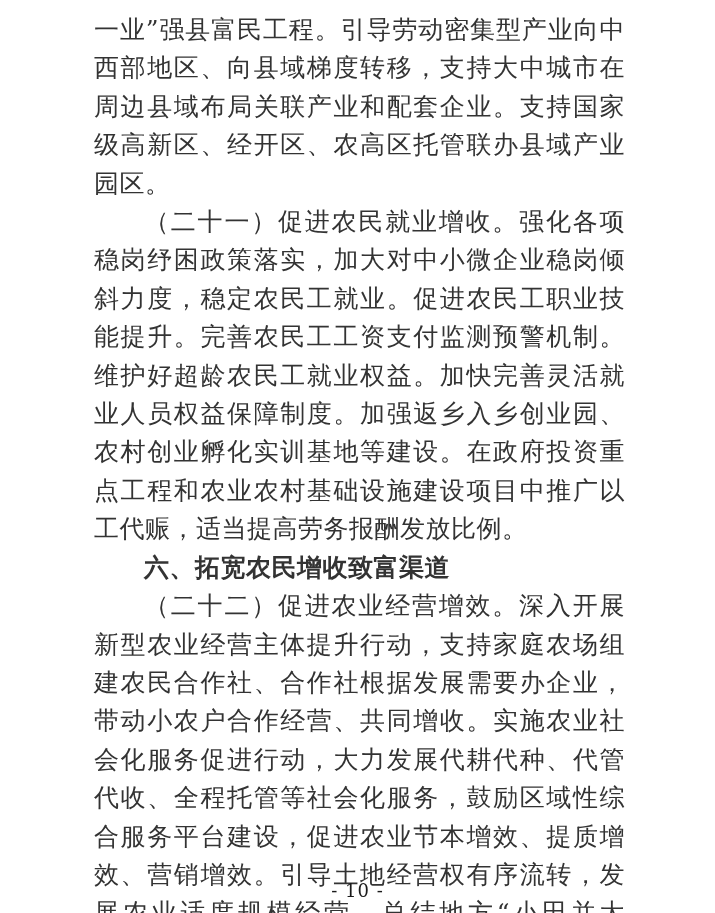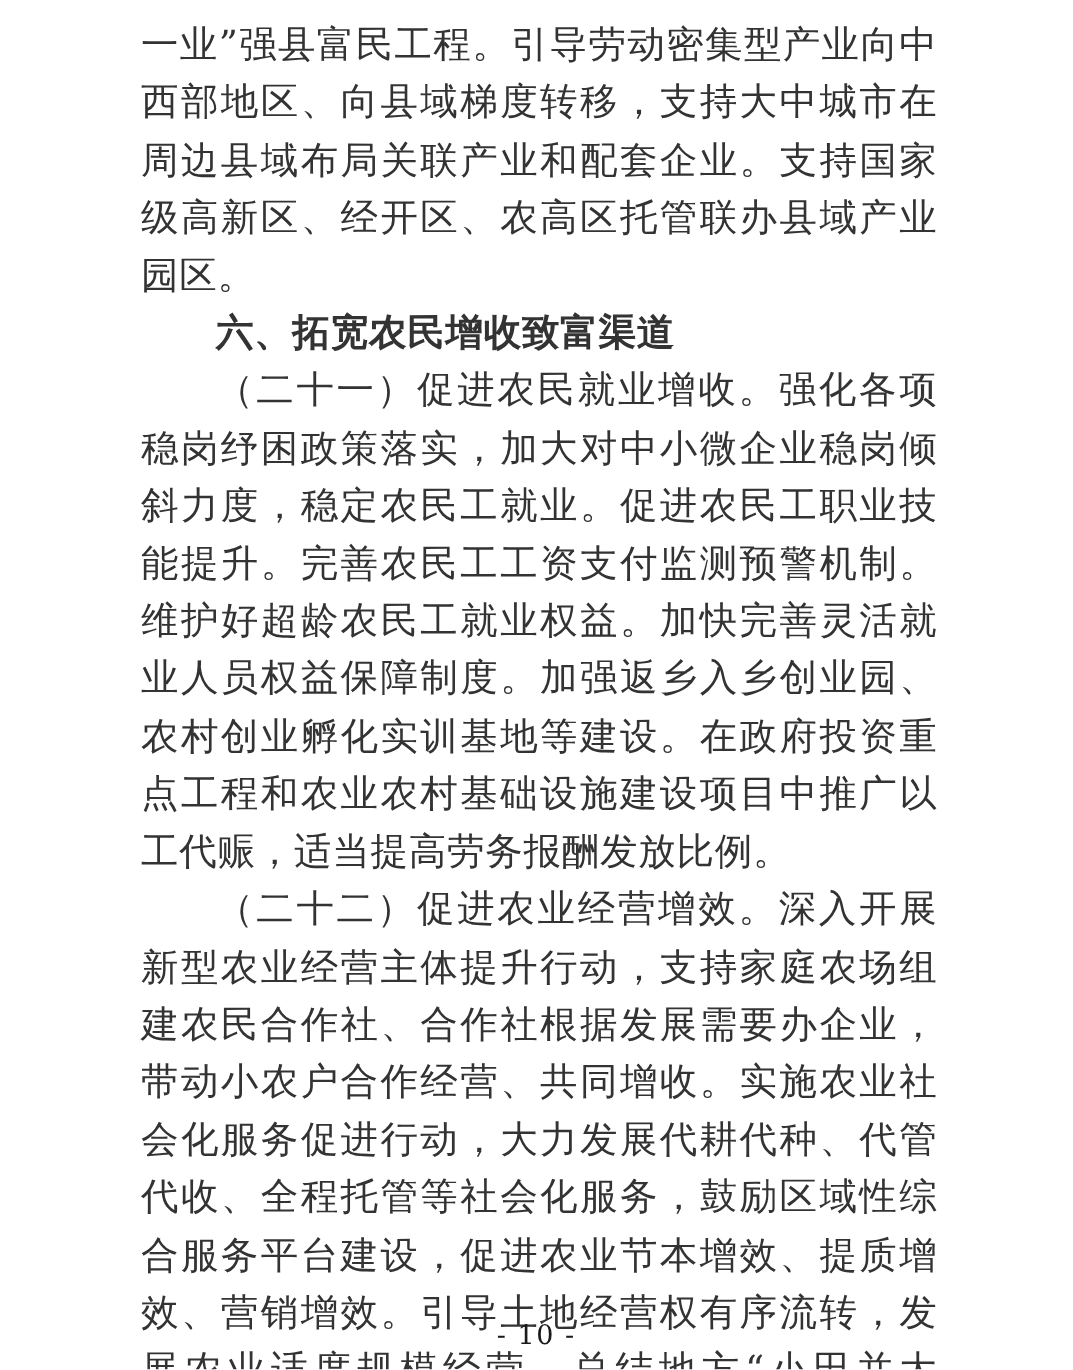--- a/index.html
+++ b/index.html
@@ -45,18 +45,18 @@
     color: #1a1a1a;
     letter-spacing: 1px;
   }
 </style>
 </head>
 <body>
 
 <div class="page">
   <div class="doc-body">
       <div class="para body">一业”强县富民工程。引导劳动密集型产业向中西部地区、向县域梯度转移，支持大中城市在周边县域布局关联产业和配套企业。支持国家级高新区、经开区、农高区托管联办县域产业园区。</div>
+      <div class="para body indent">（二十一）促进农民就业增收。强化各项稳岗纾困政策落实，加大对中小微企业稳岗倾斜力度，稳定农民工就业。促进农民工职业技能提升。完善农民工工资支付监测预警机制。维护好超龄农民工就业权益。加快完善灵活就业人员权益保障制度。加强返乡入乡创业园、农村创业孵化实训基地等建设。在政府投资重点工程和农业农村基础设施建设项目中推广以工代赈，适当提高劳务报酬发放比例。</div>
       <div class="para heading indent">六、拓宽农民增收致富渠道</div>
-      <div class="para body indent">（二十一）促进农民就业增收。强化各项稳岗纾困政策落实，加大对中小微企业稳岗倾斜力度，稳定农民工就业。促进农民工职业技能提升。完善农民工工资支付监测预警机制。维护好超龄农民工就业权益。加快完善灵活就业人员权益保障制度。加强返乡入乡创业园、农村创业孵化实训基地等建设。在政府投资重点工程和农业农村基础设施建设项目中推广以工代赈，适当提高劳务报酬发放比例。</div>
       <div class="para body indent">（二十二）促进农业经营增效。深入开展新型农业经营主体提升行动，支持家庭农场组建农民合作社、合作社根据发展需要办企业，带动小农户合作经营、共同增收。实施农业社会化服务促进行动，大力发展代耕代种、代管代收、全程托管等社会化服务，鼓励区域性综合服务平台建设，促进农业节本增效、提质增效、营销增效。引导土地经营权有序流转，发展农业适度规模经营。总结地方“小田并大田”等经验，探索在农民自愿前提下，结合农田建设、土地整治逐步解决细碎化问题。完善社会资本投资农业农村指引，加强资本下乡引入、使用、退出的全过程监管。健全社会资本通过流转取得土地经营权的资格审查、项目审核和风险防范制度，切实保障农民利益。坚持为农服务和政事分开、社企分开，持续深化供销合作社综合改革。</div>
     </div>
   <div class="page-footer">- 10 -</div>
 </div>
 
 </body></html>

